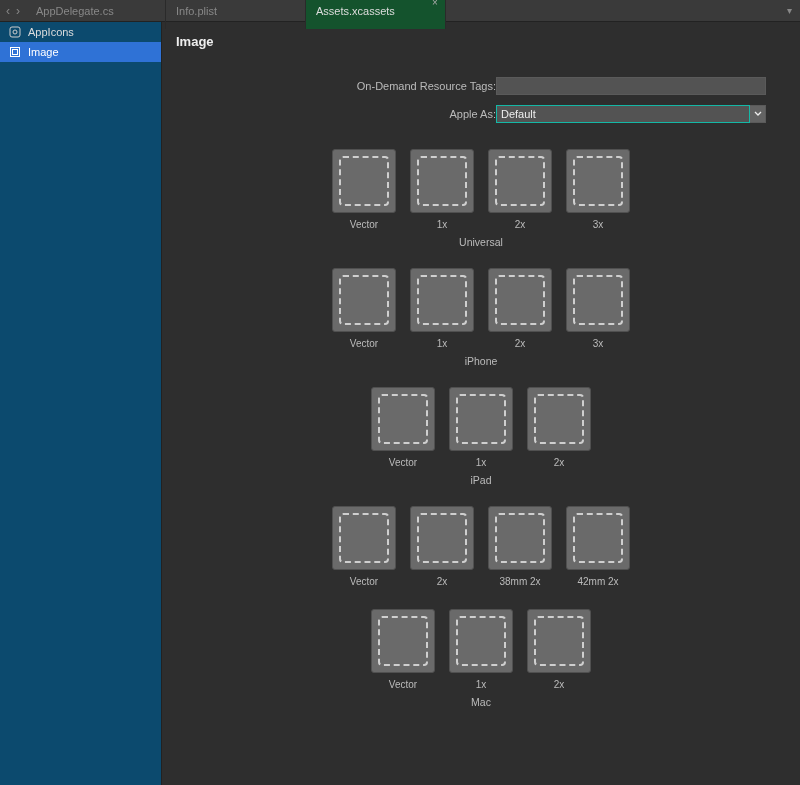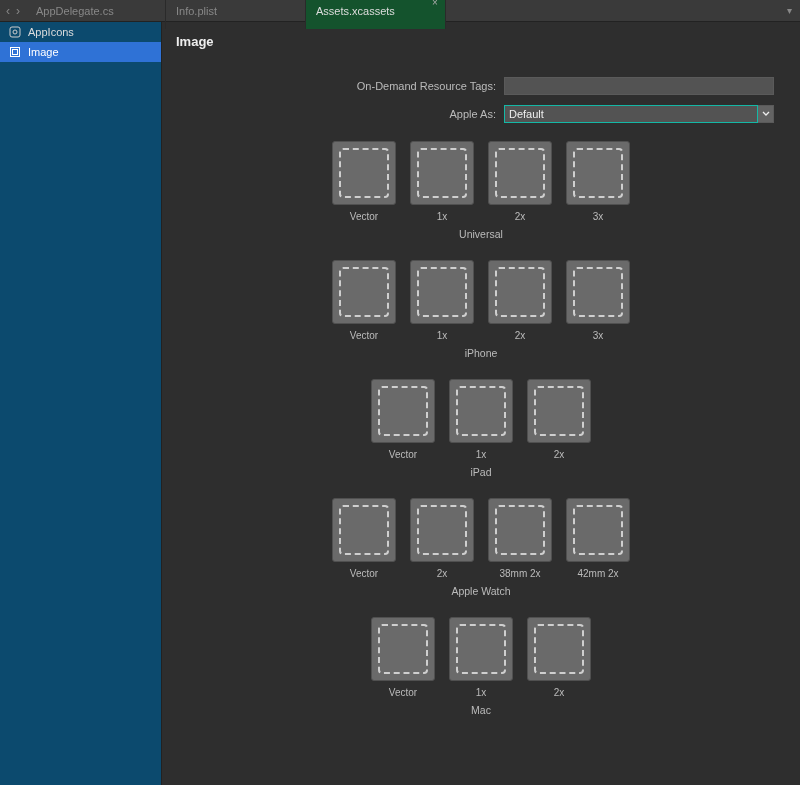--- a/index.html
+++ b/index.html
@@ -53,21 +53,21 @@
       flex:1;
       background: #2e2e2e;
       overflow-y: auto;
       padding: 10px 14px 20px 14px;
     }
     .page-title {
       font-weight: bold; color:#eee; font-size:13px;
       margin-bottom: 28px; margin-top: 2px;
     }
     .form-row {
-      display:flex; align-items:center; gap:8px;
+      display:flex; align-items:center; 
       margin-bottom: 10px;
     }
     .form-label {
       width: 320px; text-align: right;
       color: #bbb; font-size: 11px;
     }
     .form-input {
       flex:0 0 270px; height: 18px;
       background:#535353; border:1px solid #5a5a5a;
       color:#eee; font-size:11px; padding:0 4px;
@@ -78,21 +78,21 @@
     }
     .form-select-text {
       flex:1; background:#535353; border:1px solid #14b8a6;
       color:#eee; font-size:11px; padding:0 4px; line-height:16px;
     }
     .form-select-btn {
       width: 16px; background:#636363; border:1px solid #5a5a5a;
       display:flex; align-items:center; justify-content:center;
       color:#eee; cursor:pointer; border-left:none;
     }
-    .groups { margin-top: 18px; }
+    .groups { margin-top: 26px; }
     .group { margin-bottom: 20px; text-align:center;}
     .slots { display:inline-flex; gap:10px; }
     .slot { display:flex; flex-direction:column; align-items:center; width:68px;}
     .slot-box {
       width: 64px; height: 64px;
       background:#6a6a6a;
       border:1px solid #505050;
       border-radius:3px;
       display:flex; align-items:center; justify-content:center;
       cursor:pointer;
@@ -267,21 +267,21 @@
                 <div class="slot-box-inner"></div>
               </div>
               <div class="slot-label">38mm 2x</div>
             </div>
             <div class="slot">
               <div class="slot-box">
                 <div class="slot-box-inner"></div>
               </div>
               <div class="slot-label">42mm 2x</div>
             </div>
-          </div><hr class="group-divider"><div class="group-label">Apple Watch</div></div>
+          </div><hr class="group-divider"></div>
         <div class="group"><div class="slots">
             <div class="slot">
               <div class="slot-box">
                 <div class="slot-box-inner"></div>
               </div>
               <div class="slot-label">Vector</div>
             </div>
             <div class="slot">
               <div class="slot-box">
                 <div class="slot-box-inner"></div>

